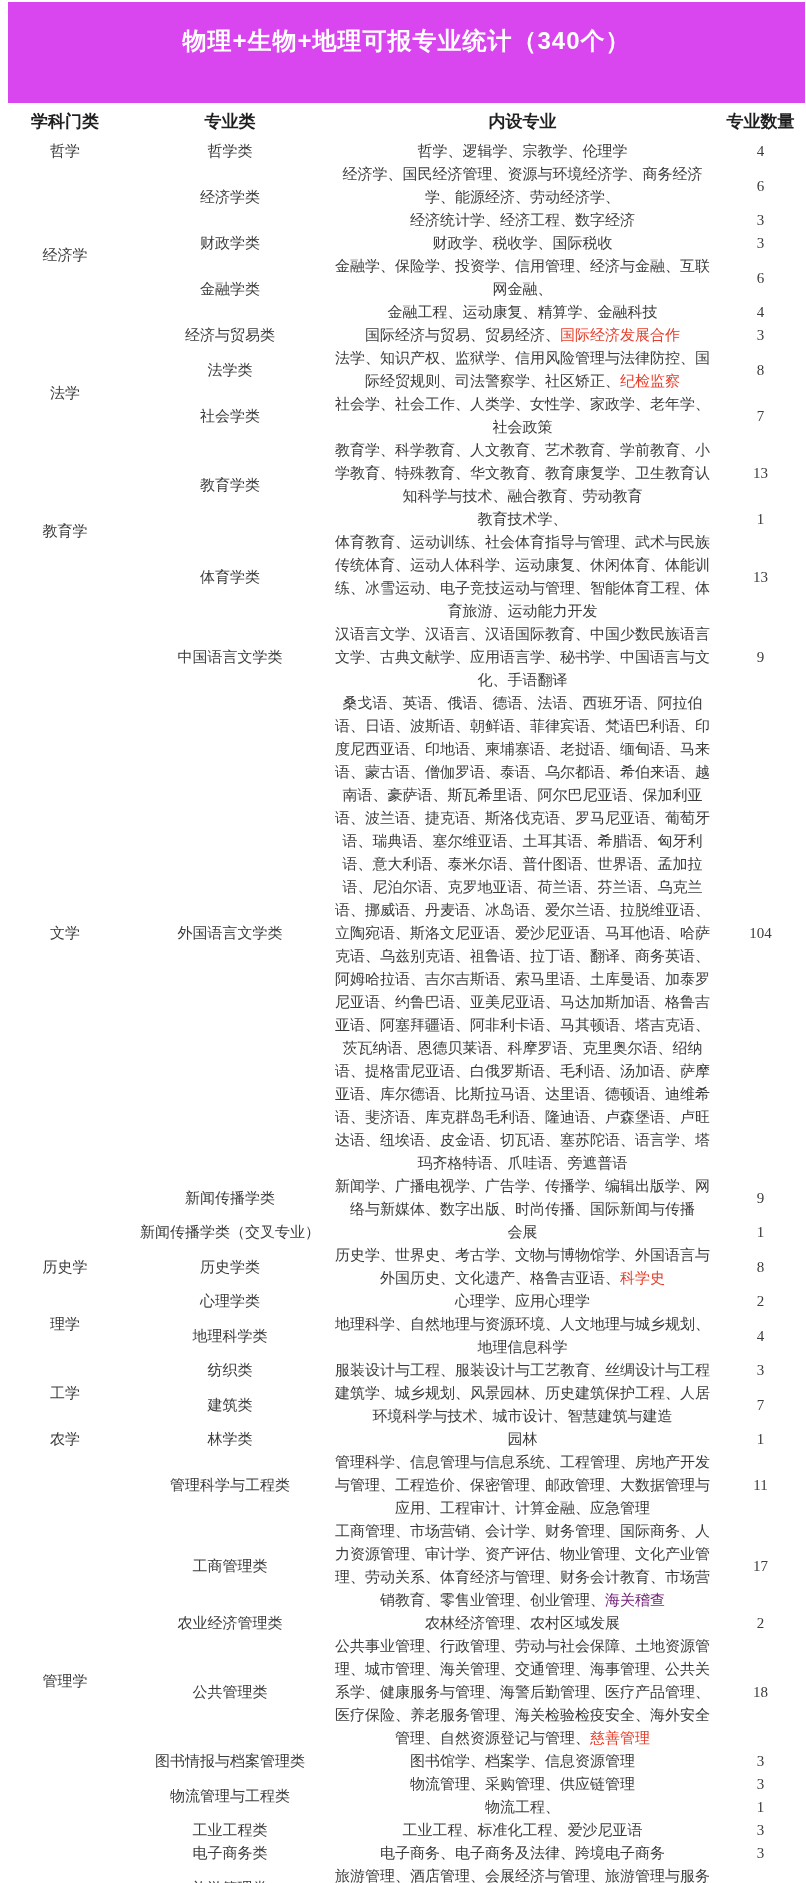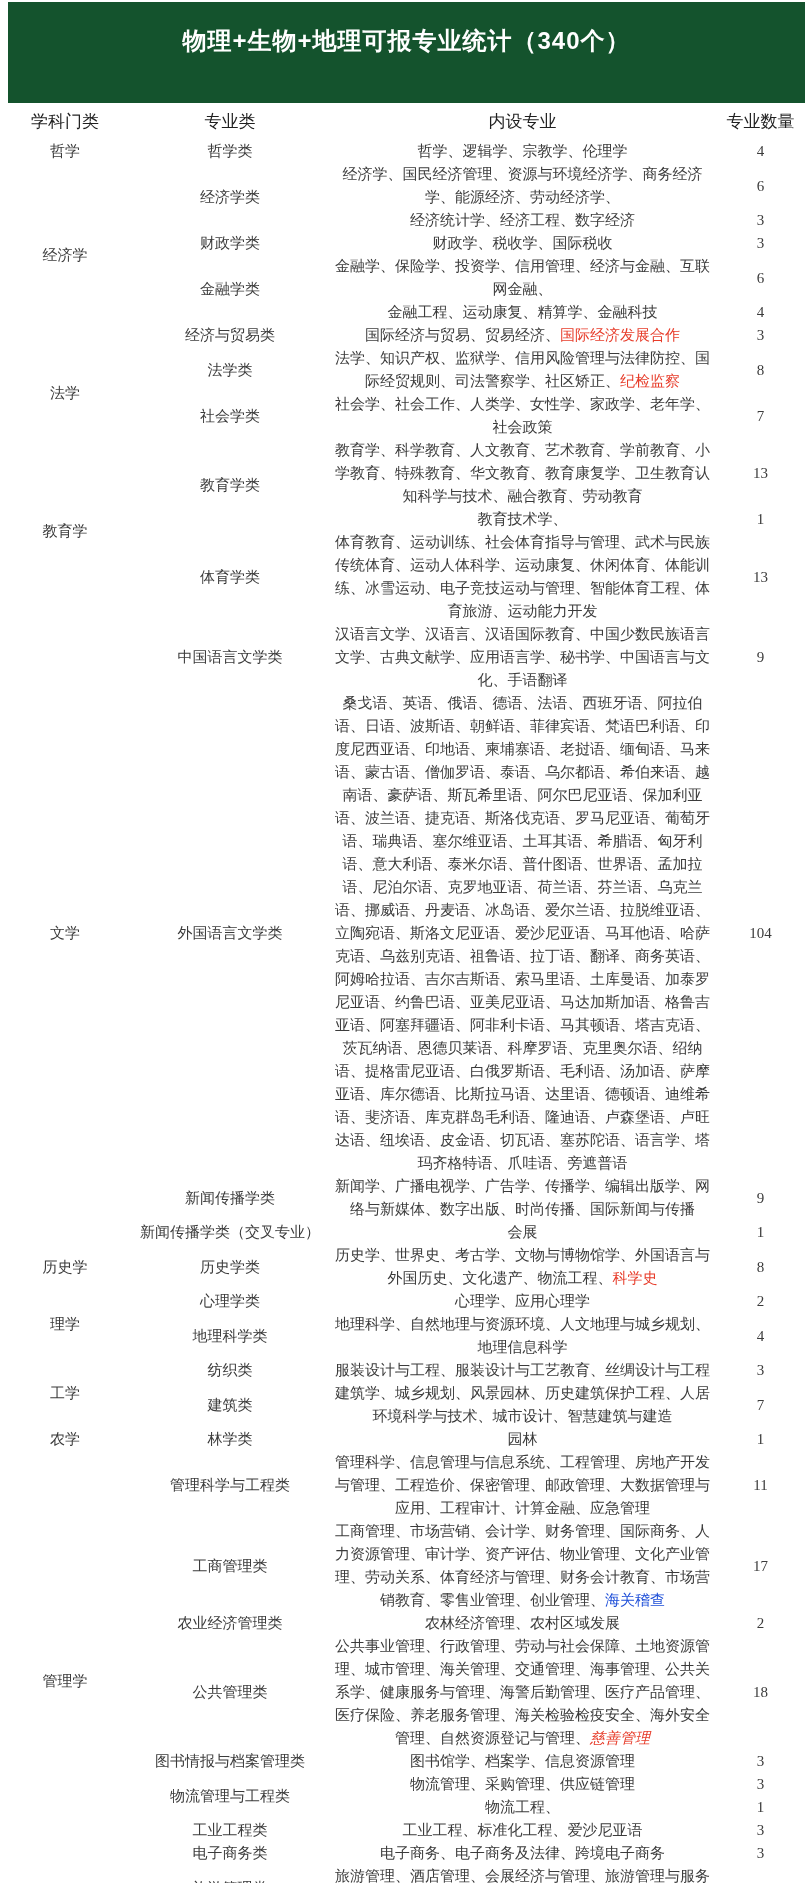--- a/index.html
+++ b/index.html
@@ -15,35 +15,35 @@
   .title-text {
     font-family:"Liberation Sans","DejaVu Sans",sans-serif;
     font-weight:bold; font-size:24px; color:#ffffff;
     transform:translateY(-12px); letter-spacing:1px;
   }
   table.majors-table {
     width:806px; border-collapse:collapse; table-layout:fixed;
   }
   table.majors-table th {
     font-family:"Liberation Sans","DejaVu Sans",sans-serif;
-    font-size:17px; font-weight:normal; color:#1f1f1f;
+    font-size:17px; font-weight:bold; color:#1f1f1f;
     height:37px; text-align:center; vertical-align:middle; padding:0;
   }
   table.majors-table td {
     font-size:15px; line-height:23px; padding:0;
     text-align:center; vertical-align:middle;
   }
   td.discipline-cell { font-size:15px; }
   td.majors-cell { padding:0 6px; }
   td.count-cell { font-size:14px; font-family:"Liberation Serif","DejaVu Serif",serif; }
 </style>
 </head>
 <body>
 
-<div class="title-bar" style="background: #14532d;">
+<div class="title-bar" style="background: #d946ef;">
   <div class="title-text" style="color: rgb(255, 255, 255);">物理+生物+地理可报专业统计（340个）</div>
 </div>
 
 <table class="majors-table" style="color: rgb(59, 59, 59);">
   <colgroup>
     <col style="width:130px">
     <col style="width:200px">
     <col style="width:385px">
     <col style="width:91px">
   </colgroup>
@@ -134,21 +134,21 @@
         <td class="count-cell">9</td>
       </tr>
       <tr>
         <td class="category-cell" rowspan="1">新闻传播学类（交叉专业）</td>
         <td class="majors-cell"><span>会展</span></td>
         <td class="count-cell">1</td>
       </tr>
       <tr>
         <td class="discipline-cell" rowspan="1">历史学</td>
         <td class="category-cell" rowspan="1">历史学类</td>
-        <td class="majors-cell"><span>历史学、世界史、考古学、文物与博物馆学、外国语言与外国历史、文化遗产、物流工程、</span><span style="color: rgb(231, 60, 42);">科学史</span></td>
+        <td class="majors-cell"><span>历史学、世界史、考古学、文物与博物馆学、外国语言与外国历史、文化遗产、格鲁吉亚语、</span><span style="color: rgb(231, 60, 42);">科学史</span></td>
         <td class="count-cell">8</td>
       </tr>
       <tr>
         <td class="discipline-cell" rowspan="2">理学</td>
         <td class="category-cell" rowspan="1">心理学类</td>
         <td class="majors-cell"><span>心理学、应用心理学</span></td>
         <td class="count-cell">2</td>
       </tr>
       <tr>
         <td class="category-cell" rowspan="1">地理科学类</td>
@@ -173,31 +173,31 @@
         <td class="count-cell">1</td>
       </tr>
       <tr>
         <td class="discipline-cell" rowspan="10">管理学</td>
         <td class="category-cell" rowspan="1">管理科学与工程类</td>
         <td class="majors-cell"><span>管理科学、信息管理与信息系统、工程管理、房地产开发与管理、工程造价、保密管理、邮政管理、大数据管理与应用、工程审计、计算金融、应急管理</span></td>
         <td class="count-cell">11</td>
       </tr>
       <tr>
         <td class="category-cell" rowspan="1">工商管理类</td>
-        <td class="majors-cell"><span>工商管理、市场营销、会计学、财务管理、国际商务、人力资源管理、审计学、资产评估、物业管理、文化产业管理、劳动关系、体育经济与管理、财务会计教育、市场营销教育、零售业管理、创业管理、</span><span style="color: #1d4ed8;">海关稽查</span></td>
+        <td class="majors-cell"><span>工商管理、市场营销、会计学、财务管理、国际商务、人力资源管理、审计学、资产评估、物业管理、文化产业管理、劳动关系、体育经济与管理、财务会计教育、市场营销教育、零售业管理、创业管理、</span><span style="color: #701a75;">海关稽查</span></td>
         <td class="count-cell">17</td>
       </tr>
       <tr>
         <td class="category-cell" rowspan="1">农业经济管理类</td>
         <td class="majors-cell"><span>农林经济管理、农村区域发展</span></td>
         <td class="count-cell">2</td>
       </tr>
       <tr>
         <td class="category-cell" rowspan="1">公共管理类</td>
-        <td class="majors-cell"><span>公共事业管理、行政管理、劳动与社会保障、土地资源管理、城市管理、海关管理、交通管理、海事管理、公共关系学、健康服务与管理、海警后勤管理、医疗产品管理、医疗保险、养老服务管理、海关检验检疫安全、海外安全管理、自然资源登记与管理、</span><span style="color: rgb(231, 60, 42); font-style: italic;">慈善管理</span></td>
+        <td class="majors-cell"><span>公共事业管理、行政管理、劳动与社会保障、土地资源管理、城市管理、海关管理、交通管理、海事管理、公共关系学、健康服务与管理、海警后勤管理、医疗产品管理、医疗保险、养老服务管理、海关检验检疫安全、海外安全管理、自然资源登记与管理、</span><span style="color: rgb(231, 60, 42);">慈善管理</span></td>
         <td class="count-cell">18</td>
       </tr>
       <tr>
         <td class="category-cell" rowspan="1">图书情报与档案管理类</td>
         <td class="majors-cell"><span>图书馆学、档案学、信息资源管理</span></td>
         <td class="count-cell">3</td>
       </tr>
       <tr>
         <td class="category-cell" rowspan="2">物流管理与工程类</td>
         <td class="majors-cell"><span>物流管理、采购管理、供应链管理</span></td>

